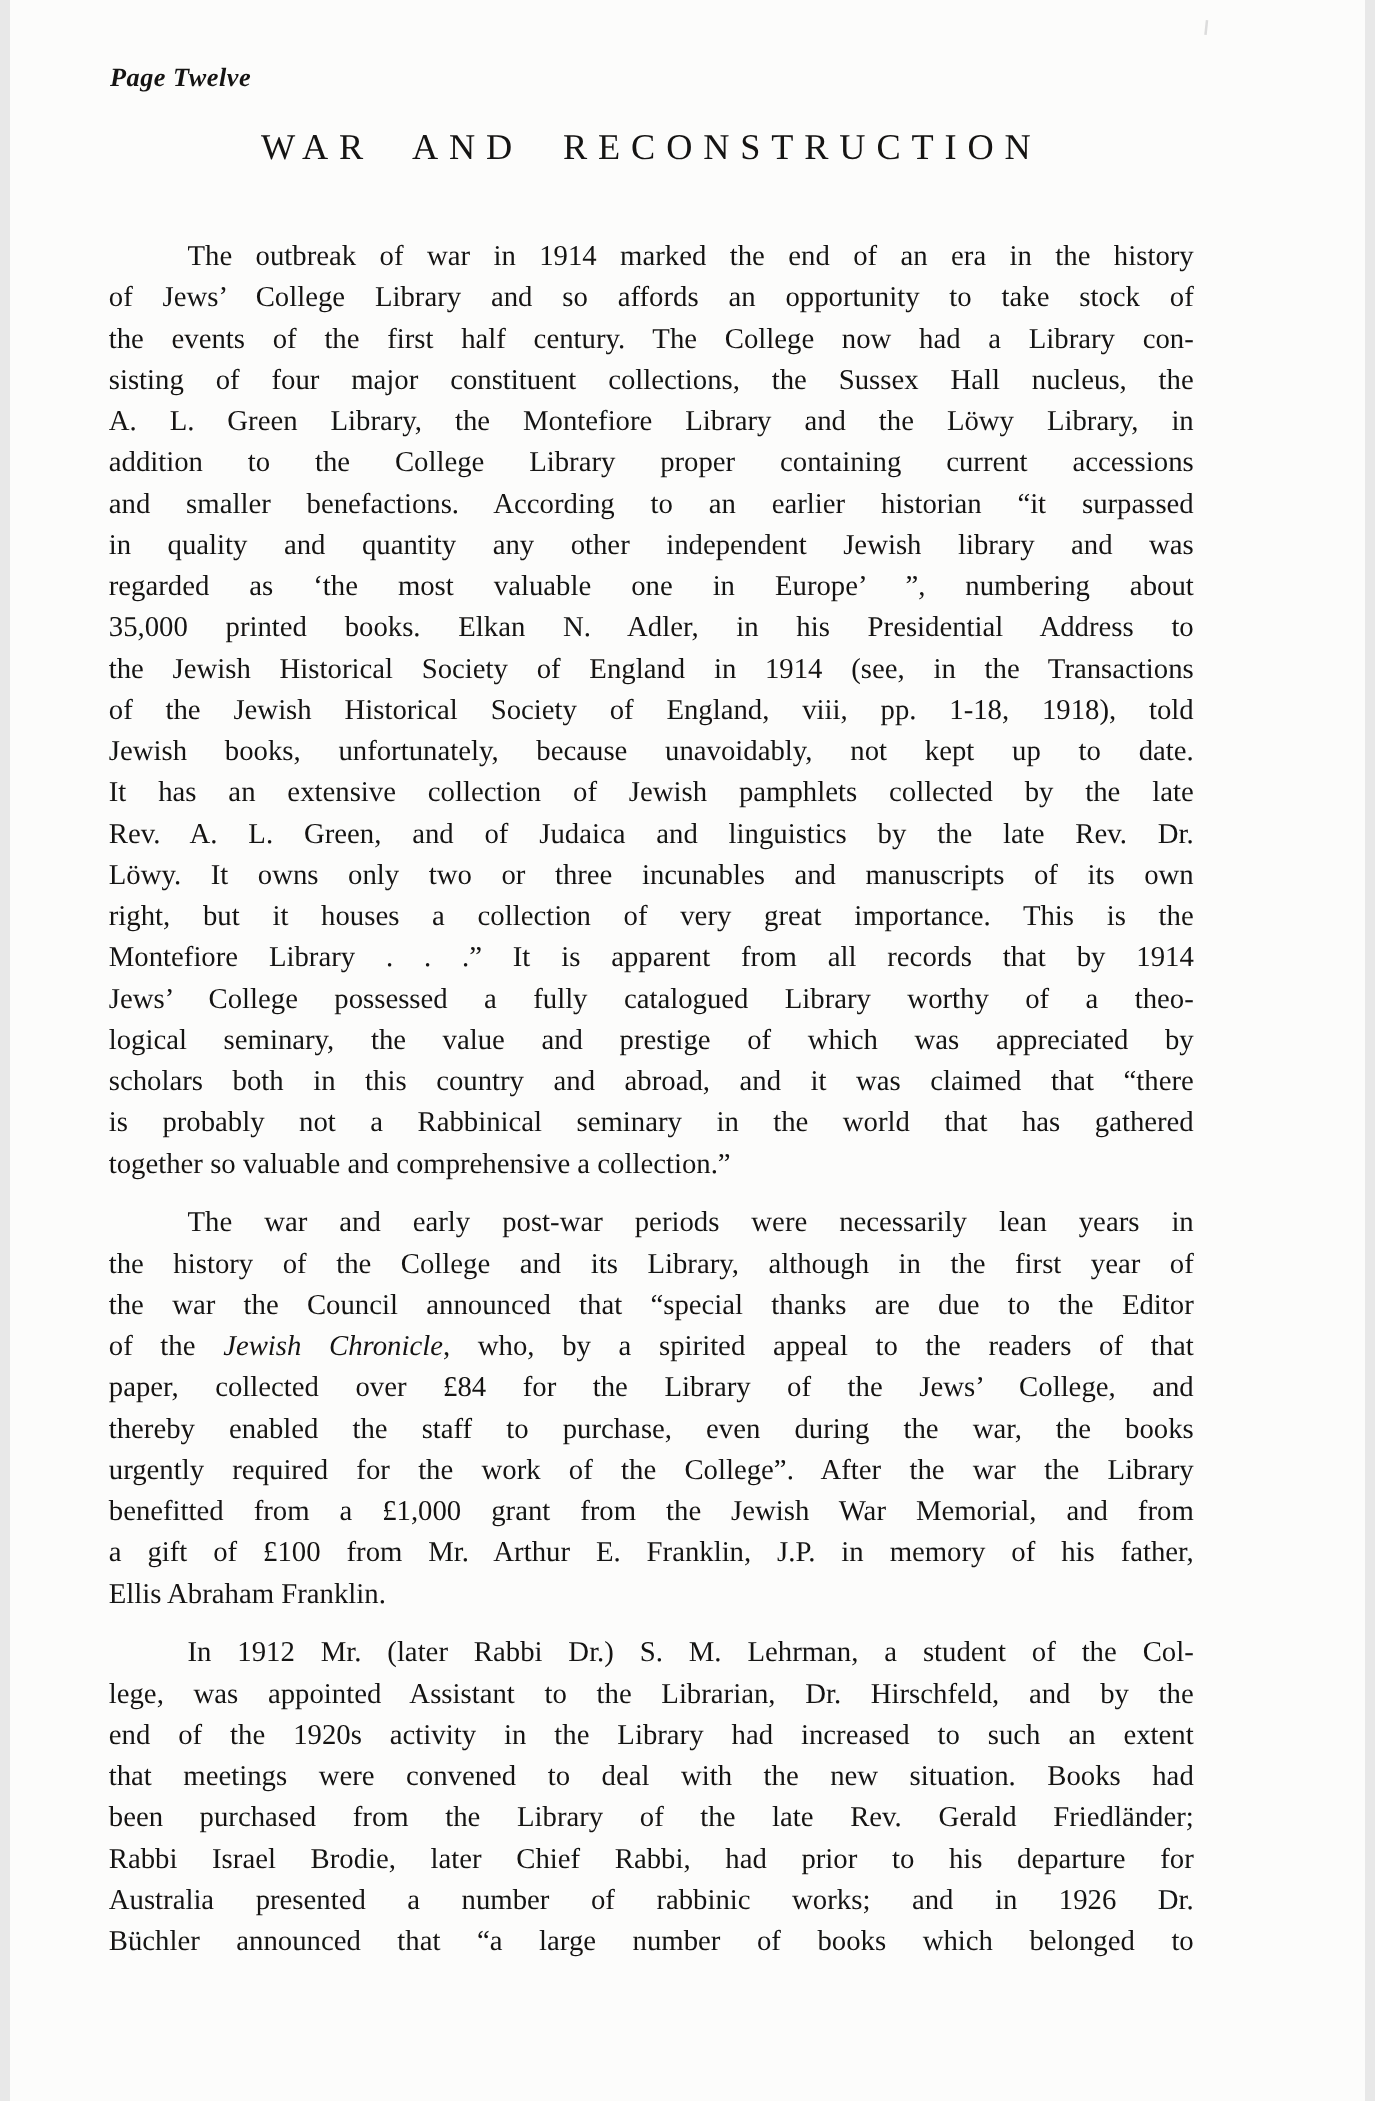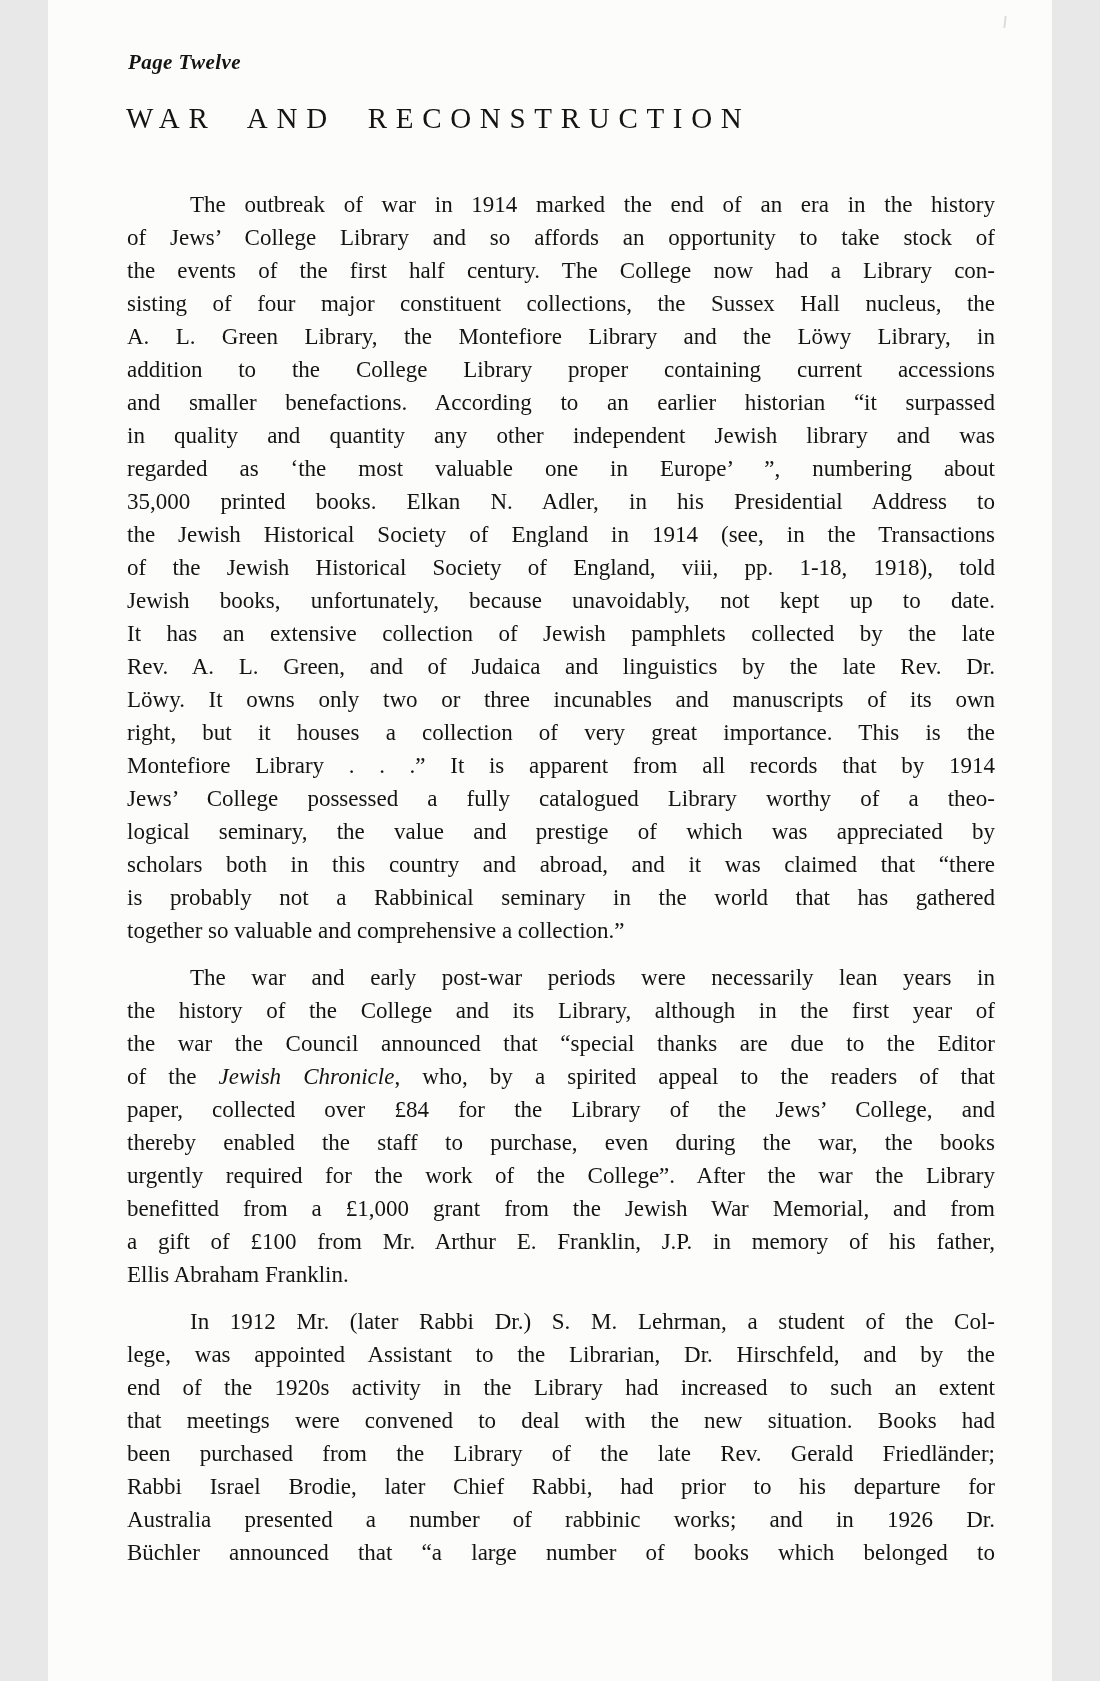--- a/index.html
+++ b/index.html
@@ -2,21 +2,21 @@
 <html><head>
 <meta charset="utf-8">
 <style>
   html, body {
     margin: 0;
     padding: 0;
     background: #e8e8e8;
   }
   .page {
     position: relative;
-    width: 1004px;
+    width: 1084px;
     height: 1681px;
     margin: 0 auto;
     background: #fcfcfb;
     overflow: hidden;
     font-family: "Liberation Serif", "DejaVu Serif", serif;
     color: #151413;
   }
   .page-label {
     position: absolute;
     left: 80px;
@@ -25,20 +25,21 @@
     font-weight: 600;
     font-size: 21px;
     letter-spacing: 0.02em;
   }
   .title {
     position: absolute;
     left: 78px;
     top: 102px;
     width: 870px;
     margin: 0;
+    text-align: center;
     font-weight: 500;
     font-size: 29px;
     letter-spacing: 0.30em;
     word-spacing: 0.55em;
     white-space: nowrap;
   }
   .body-text {
     position: absolute;
     left: 79px;
     top: 188px;

